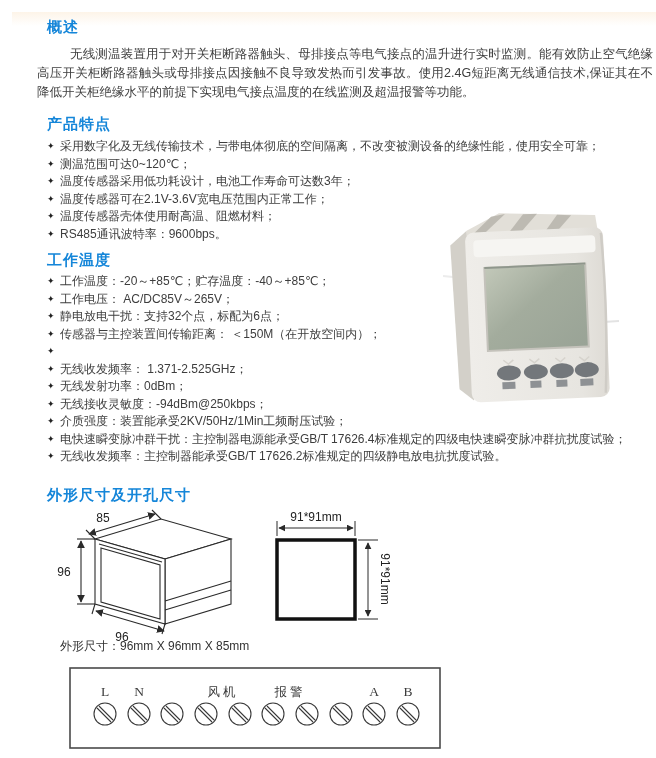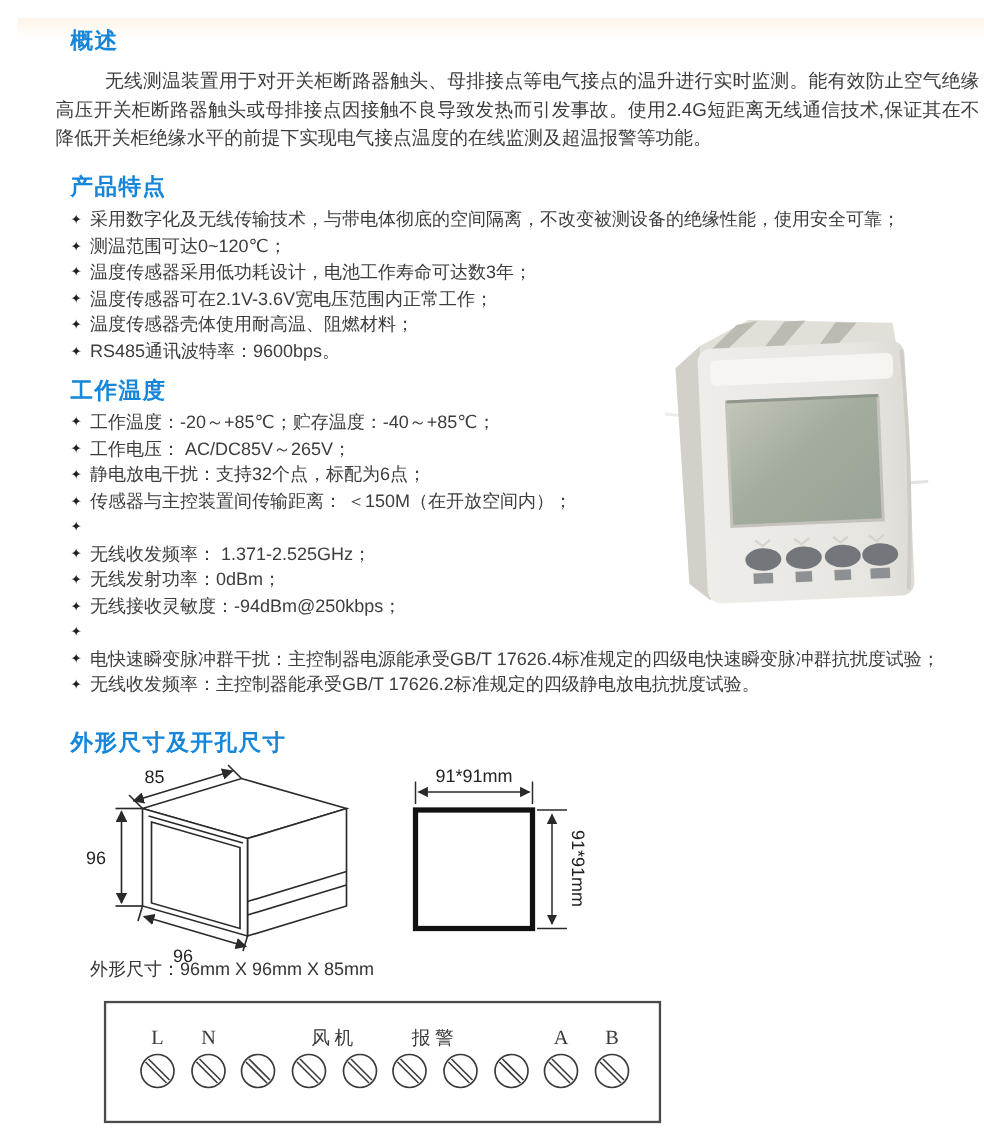--- a/index.html
+++ b/index.html
@@ -59,21 +59,21 @@
   <h2 class="sec-title" style="top:239px">工作温度</h2>
   <ul class="spec-list" style="top:261px">
     <li><span class="bullet">✦</span><span>工作温度：-20～+85℃；贮存温度：-40～+85℃；</span></li>
     <li><span class="bullet">✦</span><span>工作电压： AC/DC85V～265V；</span></li>
     <li><span class="bullet">✦</span><span>静电放电干扰：支持32个点，标配为6点；</span></li>
     <li><span class="bullet">✦</span><span>传感器与主控装置间传输距离： ＜150M（在开放空间内）；</span></li>
     <li><span class="bullet">✦</span></li>
     <li><span class="bullet">✦</span><span>无线收发频率： 1.371-2.525GHz；</span></li>
     <li><span class="bullet">✦</span><span>无线发射功率：0dBm；</span></li>
     <li><span class="bullet">✦</span><span>无线接收灵敏度：-94dBm@250kbps；</span></li>
-    <li><span class="bullet">✦</span></li>
+    <li><span class="bullet">✦</span><span>介质强度：装置能承受2KV/50Hz/1Min工频耐压试验；</span></li>
     <li><span class="bullet">✦</span><span>电快速瞬变脉冲群干扰：主控制器电源能承受GB/T 17626.4标准规定的四级电快速瞬变脉冲群抗扰度试验；</span></li>
     <li><span class="bullet">✦</span><span>无线收发频率：主控制器能承受GB/T 17626.2标准规定的四级静电放电抗扰度试验。</span></li>
   </ul>
 
   <div class="photo-wrap">
     <svg width="176" height="202" viewBox="0 0 176 202">
       <defs>
         <linearGradient id="lcdg" x1="0" y1="0" x2="1" y2="1">
           <stop offset="0" stop-color="#c2c8b9"></stop>
           <stop offset="0.45" stop-color="#a3ac9d"></stop>

